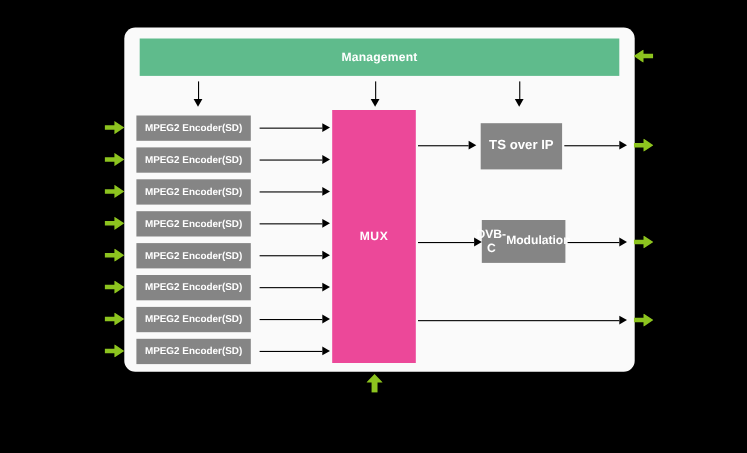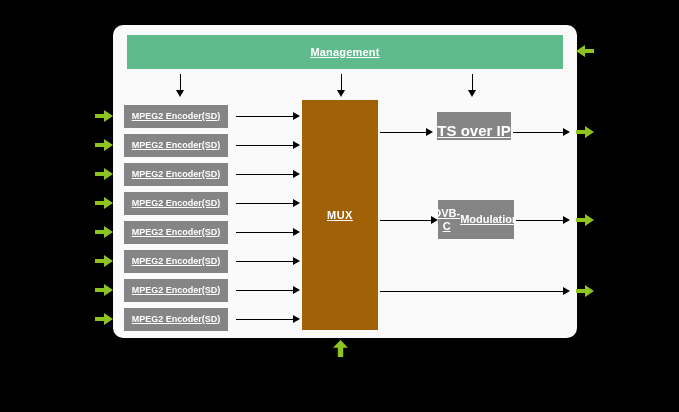--- a/index.html
+++ b/index.html
@@ -1,28 +1,28 @@
 <!DOCTYPE html>
 <html><head>
 <meta charset="utf-8">
 <style>
   html,body{margin:0;padding:0;background:#000;}
   .canvas{position:relative;width:679px;height:412px;background:#000;overflow:hidden;
           font-family:"Liberation Sans", sans-serif;}
   .panel{position:absolute;left:113px;top:25px;width:464px;height:313px;
          background:#FAFAFA;border-radius:10px;}
-  .block{position:absolute;color:#fff;font-weight:bold;text-align:center;text-decoration:underline;}
+  .block{position:absolute;color:#fff;font-weight:bold;text-align:center;}
   .mgmt{left:127px;top:35px;width:436px;height:34px;background:#5FBB8C;
         font-size:11px;line-height:34px;letter-spacing:.2px;}
   .enc{left:124px;width:104px;height:23px;background:#858585;
        font-size:9px;line-height:23px;}
-  .mux{left:302px;top:100px;width:76px;height:230px;background:#a16207;
+  .mux{left:302px;top:100px;width:76px;height:230px;background:#ec4899;
        font-size:11px;display:flex;align-items:center;justify-content:center;letter-spacing:.5px;}
-  .ts{left:437px;top:112px;width:74px;height:28px;background:#858585;
-      font-size:15px;line-height:38px;}
+  .ts{left:437px;top:112px;width:74px;height:42px;background:#858585;
+      font-size:12px;line-height:38px;}
   .dvb{left:438px;top:200px;width:76px;height:39px;background:#858585;
        font-size:11px;line-height:13px;display:flex;flex-direction:row;
        align-items:center;justify-content:center;}
   
   .hline{position:absolute;height:1px;background:#000;}
   .vline{position:absolute;width:1px;background:#000;}
   .ah-r{position:absolute;width:0;height:0;border-left:7px solid #000;
         border-top:4px solid transparent;border-bottom:4px solid transparent;}
   .ah-d{position:absolute;width:0;height:0;border-top:7px solid #000;
         border-left:4px solid transparent;border-right:4px solid transparent;}

